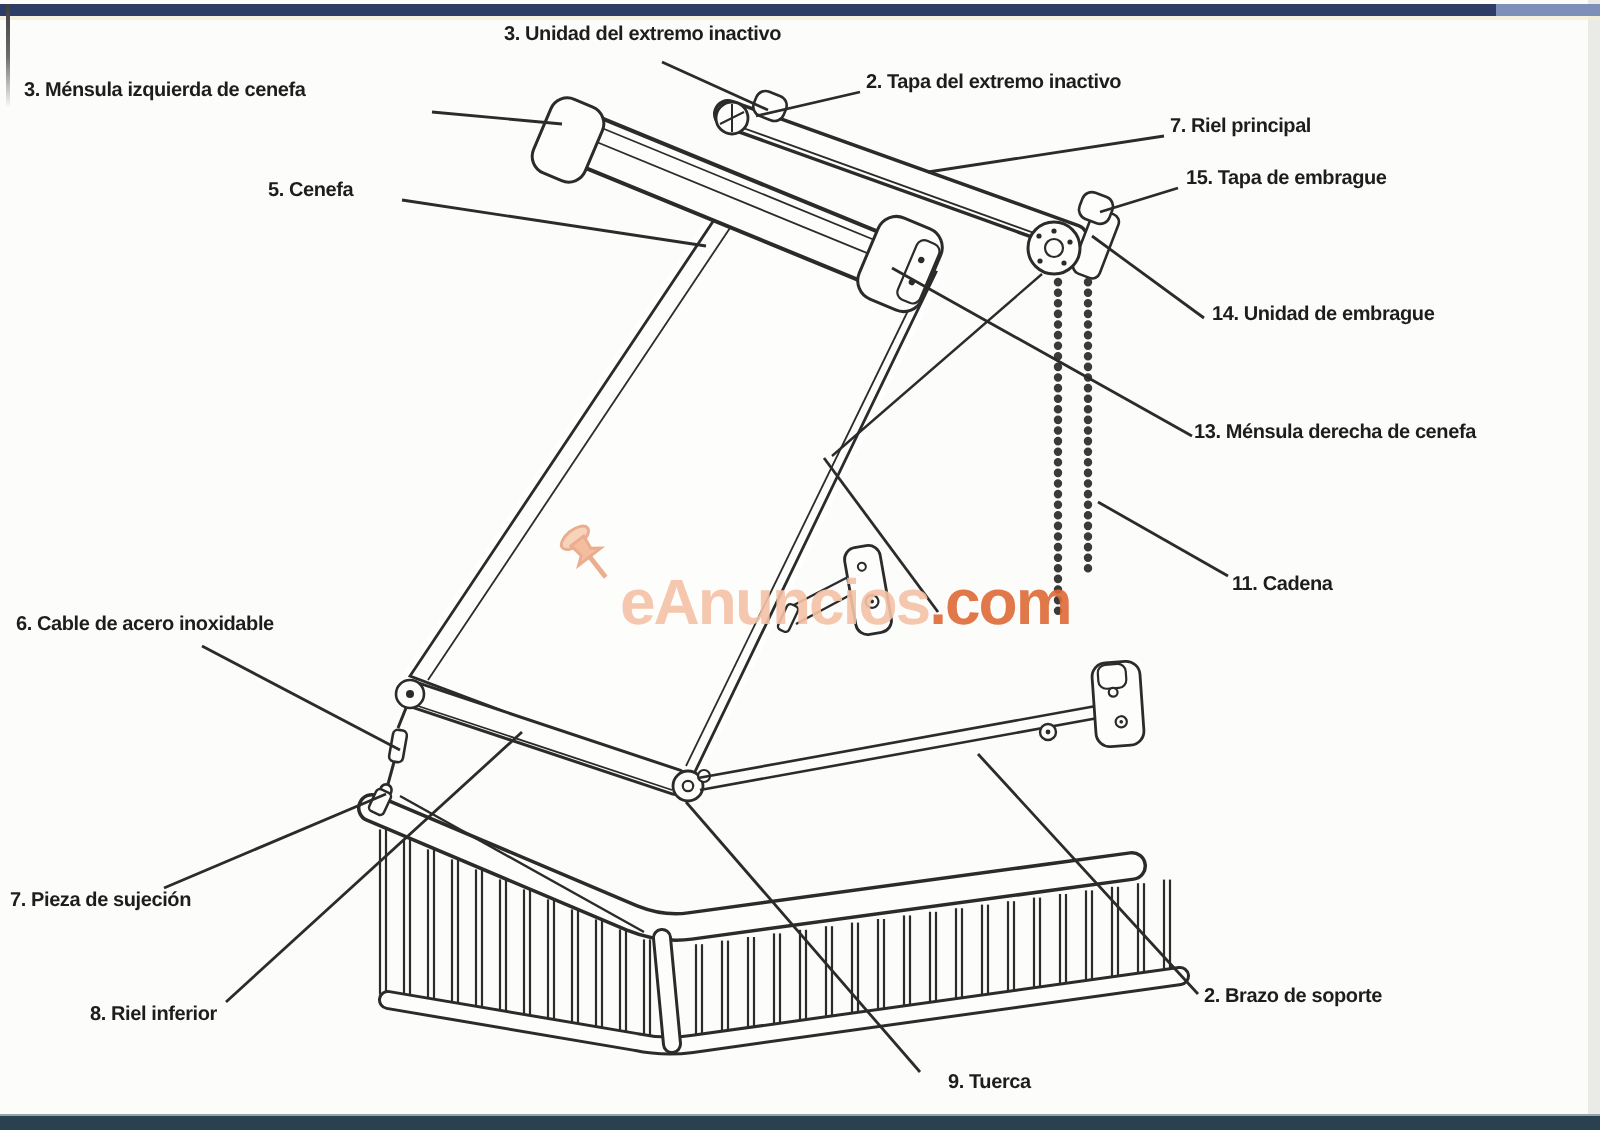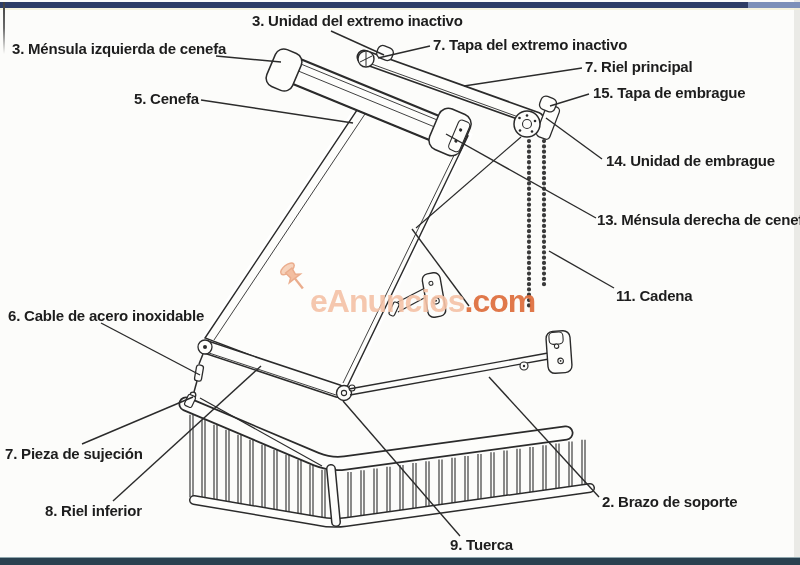--- a/index.html
+++ b/index.html
@@ -13,21 +13,21 @@
   .top-bar-end{position:absolute;right:0;top:2px;width:52px;height:6px;background:#7d90b9;}
   .top-glow{position:absolute;left:0;top:8px;width:100%;height:2px;background:#f3efd6;opacity:.8;}
   .bottom-bar{position:absolute;left:0;bottom:0;width:100%;height:7px;background:#2a4150;border-top:1px solid #8fa6ad;}
   .left-tick{position:absolute;left:3px;top:2px;width:2px;height:52px;
     background:linear-gradient(#3f3f3f,#6b6b6b,rgba(120,120,120,0));}
   .brand{
     position:absolute;left:672px;top:3px;
     font-size:21px;font-weight:400;letter-spacing:.5px;color:#232323;
   }
   .part-label{
-    position:absolute;font-size:15px;font-weight:bold;color:#1d1d1d;
+    position:absolute;font-size:10px;font-weight:bold;color:#1d1d1d;
     white-space:nowrap;line-height:1.05;letter-spacing:-0.2px;text-align:center;
   }
   .art{position:absolute;left:0;top:0;}
   .watermark{
     position:absolute;left:276px;top:260px;display:flex;align-items:flex-start;
     opacity:.9;pointer-events:none;
   }
   .wm-text{font-size:32px;font-weight:bold;letter-spacing:-1px;line-height:1;margin-top:25px;}
   .wm-prefix{color:#f5c2a6;}
   .wm-suffix{color:#dd6a38;}
@@ -251,28 +251,28 @@
       <g transform="translate(17,16) rotate(-38)">
         <ellipse cx="0" cy="-9" rx="8" ry="4" fill="#f7cfb6" stroke="#e9a582" stroke-width="1.5"></ellipse>
         <path d="M-4 -7 L-3 0 L-7 3 L7 3 L3 0 L4 -7 Z" fill="#f3b897" stroke="#e9a582" stroke-width="1.5"></path>
         <line x1="0" y1="3" x2="0" y2="16" stroke="#e9a582" stroke-width="2.4"></line>
       </g>
     </svg>
     <div class="wm-text"><span class="wm-prefix">eAnuncios</span><span class="wm-suffix">.com</span></div>
   </div>
 
   <div class="part-label" style="left:585px;top:59px">7. Riel principal</div>
-  <div class="part-label" style="left:433px;top:37px">7. Tapa del extremo inactivo</div>
+  <div class="part-label" style="left:433px;top:37px">2. Tapa del extremo inactivo</div>
   <div class="part-label" style="left:252px;top:13px">3. Unidad del extremo inactivo</div>
   <div class="part-label" style="left:12px;top:41px">3. Ménsula izquierda de cenefa</div>
   <div class="part-label" style="left:134px;top:91px">5. Cenefa</div>
   <div class="part-label" style="left:8px;top:308px">6. Cable de acero inoxidable</div>
   <div class="part-label" style="left:5px;top:446px">7. Pieza de sujeción</div>
   <div class="part-label" style="left:45px;top:503px">8. Riel inferior</div>
-  <div class="part-label" style="left:450px;top:537px">9. Tuerca</div>
+  <div class="part-label" style="left:474px;top:537px">9. Tuerca</div>
   <div class="part-label" style="left:602px;top:494px">2. Brazo de soporte</div>
   <div class="part-label" style="left:616px;top:288px">11. Cadena</div>
   <div class="part-label" style="left:597px;top:212px">13. Ménsula derecha de cenefa</div>
   <div class="part-label" style="left:606px;top:153px">14. Unidad de embrague</div>
   <div class="part-label" style="left:593px;top:85px">15. Tapa de embrague</div>
 
   <div class="top-bar"></div>
   <div class="top-bar-end"></div>
   <div class="top-glow"></div>
   <div class="left-tick"></div>

